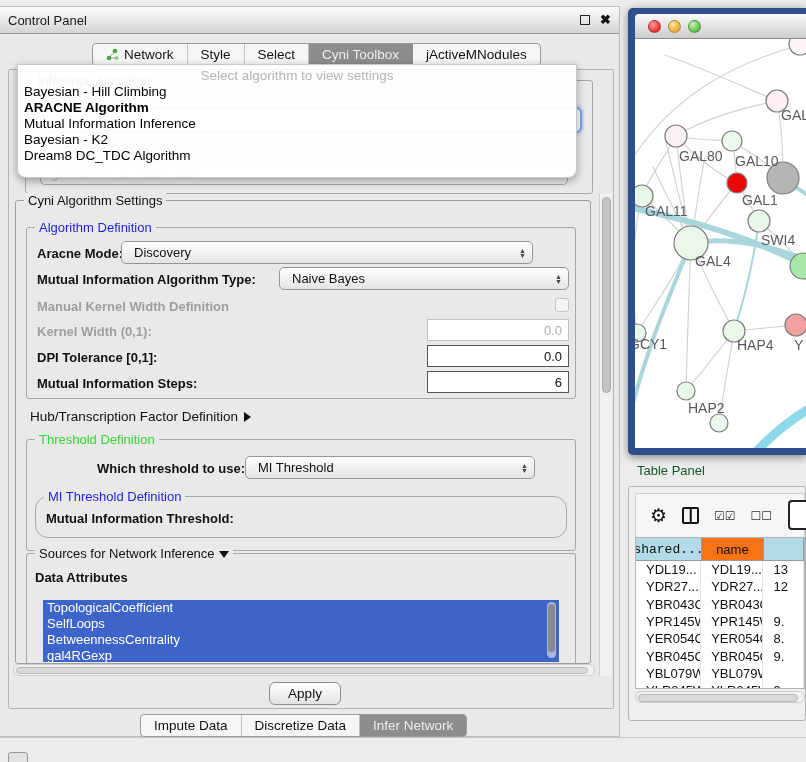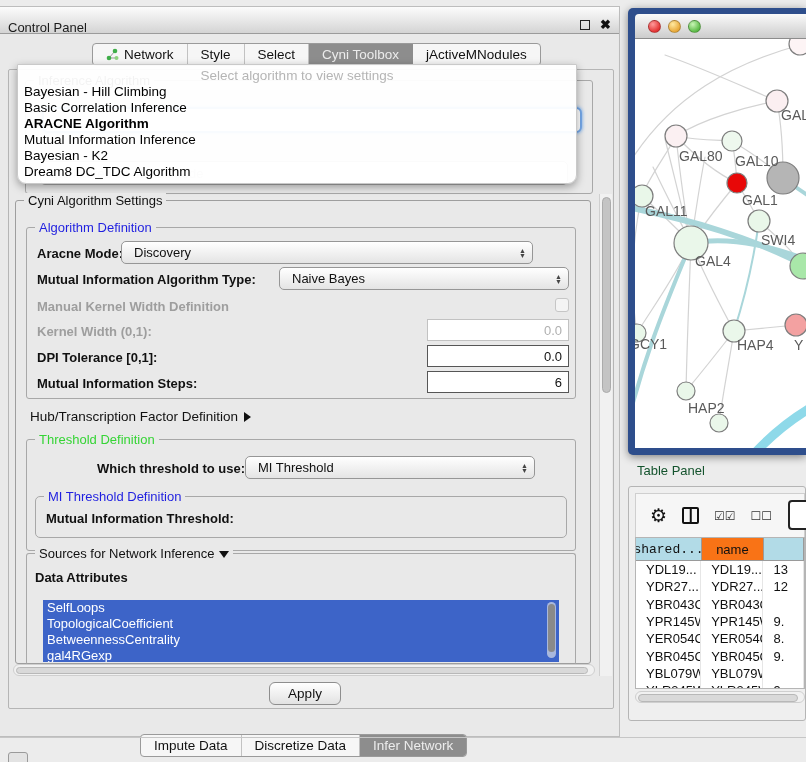--- a/index.html
+++ b/index.html
@@ -8,21 +8,21 @@
     position:relative; width:806px; height:762px; overflow:hidden;
     background:#ececec; font-family:"Liberation Sans", sans-serif; color:#111;
     font-size:13px;
   }
   .abs { position:absolute; }
 
   
   #cp-window { left:0; top:6px; width:620px; height:731px; background:#e9e9e9; border:1px solid #bdbdbd; border-left:none; }
   #cp-titlebar { left:0; top:0; width:100%; height:25px;
     background:linear-gradient(#fcfcfc,#d4d4d4); border-bottom:1px solid #9b9b9b;
-    display:flex; align-items:flex-start; padding:13px 8px; }
+    display:flex; align-items:center; padding:13px 8px; }
   #cp-title { font-size:13px; color:#1a1a1a; }
   #cp-controls { margin-left:auto; display:flex; align-items:center; gap:10px; }
   .float-icon { width:10px; height:10px; border:1.5px solid #222; background:transparent; }
   .close-icon { font-size:13px; font-weight:bold; color:#111; line-height:10px; }
 
   
   #cp-tabs { left:92px; top:36px; height:23px; display:flex; background:#f6f6f6;
     border:1px solid #9a9a9a; border-radius:4px; overflow:hidden; }
   .tab { display:flex; align-items:center; gap:5px; padding:0 13px; font-size:13.5px;
     color:#111; border-right:1px solid #c2c2c2; cursor:default; }
@@ -50,21 +50,21 @@
   .algo-item { font-size:13.5px; padding:0 6px; height:16px; line-height:16px; color:#000; }
   .algo-item.selected { font-weight:bold; }
 
   
   #settings-pane { left:2px; top:124px; width:602px; height:486px; }
   #cas-group { left:4px; top:6px; width:576px; height:464px; border:1px solid #9e9e9e; border-radius:3px; }
   .blue-title { color:#1f1fe0; }
   .green-title { color:#35d435; }
   #algdef-group { left:10px; top:26px; width:550px; height:172px; border:1px solid #a8a8a8; border-radius:3px; }
   #thr-group { left:10px; top:238px; width:550px; height:112px; border:1px solid #a8a8a8; border-radius:3px; }
-  #mithr-group { left:8px; top:56px; width:532px; height:42px; border:1px solid #2a2ae0; border-radius:5px; }
+  #mithr-group { left:8px; top:56px; width:532px; height:42px; border:1px solid #2a2ae0; border-radius:13px; }
   #src-group { left:10px; top:352px; width:550px; height:112px; border:1px solid #a8a8a8; border-radius:3px; border-bottom:none; }
 
   .lbl { font-size:13px; font-weight:bold; color:#111; }
   .lbl.dis { color:#9e9e9e; font-weight:bold; }
   .combo { background:linear-gradient(#ffffff,#e4e4e4); border:1px solid #969696; border-radius:5px;
     display:flex; align-items:center; padding:0 6px 0 12px; font-size:13px; }
   .combo .stepper { margin-left:auto; display:flex; flex-direction:column; line-height:5px; font-size:7px; color:#444; }
   .field { background:#fff; text-align:right; padding-right:6px; font-size:13px;
     display:flex; align-items:center; justify-content:flex-end; }
   .field.dark { border:1px solid #565656; }
@@ -82,21 +82,21 @@
   
   .vscroll { background:#f1f1f1; border-left:1px solid #cfcfcf; }
   .vthumb { background:#c4c4c4; border-radius:6px; border:1px solid #ababab; }
   .hscroll { background:#f1f1f1; border:1px solid #cfcfcf; border-radius:7px; }
   .hthumb { background:#d9d9d9; border-radius:6px; border:1px solid #b8b8b8; }
 
   #apply-btn { left:260px; top:612px; width:72px; height:23px; background:linear-gradient(#ffffff,#e2e2e2);
     border:1px solid #8e8e8e; border-radius:6px; font-size:13.5px; display:flex; align-items:center; justify-content:center; }
 
   #bottom-tabs { left:140px; top:707px; height:23px; display:flex; background:#f6f6f6;
-    border:1px solid #9a9a9a; border-radius:4px; overflow:hidden;margin-top:20px; }
+    border:1px solid #9a9a9a; border-radius:4px; overflow:hidden; }
 
   
   #net-window { left:628px; top:8px; width:178px; height:447px; background:#2e4e8c;
     box-shadow:0 2px 8px rgba(0,0,0,0.45); border-radius:5px 0 0 5px; }
   #net-titlebar { left:7px; top:6px; width:171px; height:25px;
     background:linear-gradient(#fafafa,#cccccc); border-bottom:1px solid #8c8c8c;
     border-radius:4px 0 0 0; display:flex; align-items:center; gap:7px; padding-left:13px; }
   .traffic { width:13px; height:13px; border-radius:50%; border:1px solid rgba(0,0,0,0.25); }
   .t-red { background:radial-gradient(circle at 35% 30%, #ff9a9a, #e33535 70%); }
   .t-yellow { background:radial-gradient(circle at 35% 30%, #ffe9a0, #e8a93a 70%); }
@@ -178,21 +178,20 @@
         <div class="abs" id="combo-behind-1"></div>
         <div class="abs" id="combo-behind-2">
           <span>gal-filtered sif default node</span>
         </div>
       </div>
 
       <div class="abs" id="algo-popup">
         <div id="algo-hint">Select algorithm to view settings</div>
         <div id="algo-items">
             <div class="algo-item">Bayesian - Hill Climbing</div>
-            <div class="algo-item">Basic Correlation Inference</div>
             <div class="algo-item selected">ARACNE Algorithm</div>
             <div class="algo-item">Mutual Information Inference</div>
             <div class="algo-item">Bayesian - K2</div>
             <div class="algo-item">Dream8 DC_TDC Algorithm</div>
           </div>
       </div>
 
       <div class="abs" id="settings-pane">
         <div class="abs" id="cas-group">
           <span class="group-title">Cyni Algorithm Settings</span>
@@ -261,22 +260,22 @@
           </div>
 
           <div class="abs" id="src-group">
             <span class="group-title" style="display:flex; align-items:center;">
               <span>Sources for Network Inference</span>
               <span class="tri-down"></span>
             </span>
             <span class="abs lbl" style="left:8px; top:16px;">Data Attributes</span>
             <div class="abs" id="attr-list">
               <div id="attr-items">
+                  <div class="attr-item">TopologicalCoefficient</div>
                   <div class="attr-item">SelfLoops</div>
-                  <div class="attr-item">TopologicalCoefficient</div>
                   <div class="attr-item">BetweennessCentrality</div>
                   <div class="attr-item">gal4RGexp</div>
                 </div>
               <div class="abs" id="attr-scroll">
                 <div class="abs" id="attr-thumb"></div>
               </div>
             </div>
           </div>
         </div>
 

